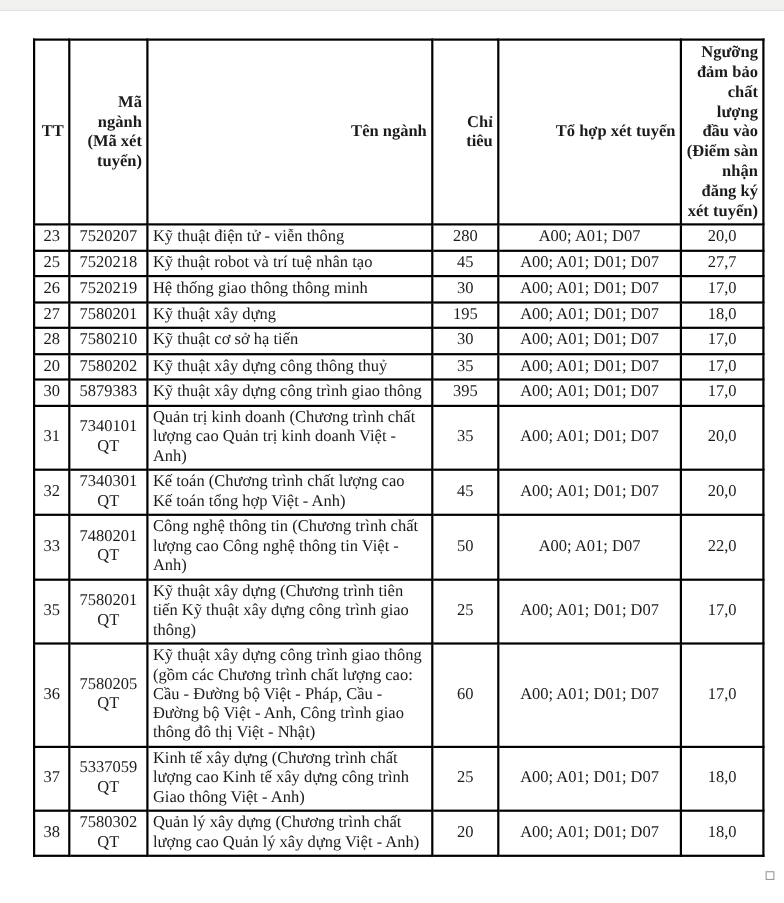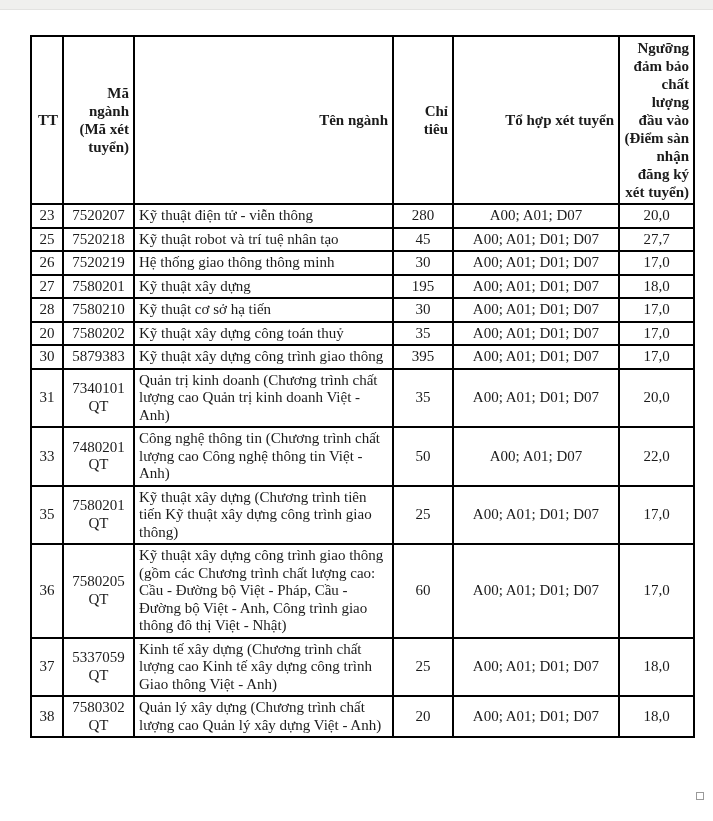--- a/index.html
+++ b/index.html
@@ -134,38 +134,46 @@
           <td class="col-tt">28</td>
           <td class="col-code">7580210</td>
           <td class="col-name">Kỹ thuật cơ sở hạ tiến</td>
           <td class="col-quota">30</td>
           <td class="col-combo">A00; A01; D01; D07</td>
           <td class="col-threshold">17,0</td>
         </tr>
         <tr>
           <td class="col-tt">20</td>
           <td class="col-code">7580202</td>
-          <td class="col-name">Kỹ thuật xây dựng công toán thuỷ</td>
+          <td class="col-name">Kỹ thuật xây dựng công thông thuỷ</td>
           <td class="col-quota">35</td>
           <td class="col-combo">A00; A01; D01; D07</td>
           <td class="col-threshold">17,0</td>
         </tr>
         <tr>
           <td class="col-tt">30</td>
           <td class="col-code">5879383</td>
           <td class="col-name">Kỹ thuật xây dựng công trình giao thông</td>
           <td class="col-quota">395</td>
           <td class="col-combo">A00; A01; D01; D07</td>
           <td class="col-threshold">17,0</td>
         </tr>
         <tr>
           <td class="col-tt">31</td>
           <td class="col-code">7340101 QT</td>
           <td class="col-name">Quản trị kinh doanh (Chương trình chất lượng cao Quản trị kinh doanh Việt - Anh)</td>
           <td class="col-quota">35</td>
+          <td class="col-combo">A00; A01; D01; D07</td>
+          <td class="col-threshold">20,0</td>
+        </tr>
+        <tr>
+          <td class="col-tt">32</td>
+          <td class="col-code">7340301 QT</td>
+          <td class="col-name">Kế toán (Chương trình chất lượng cao Kế toán tổng hợp Việt - Anh)</td>
+          <td class="col-quota">45</td>
           <td class="col-combo">A00; A01; D01; D07</td>
           <td class="col-threshold">20,0</td>
         </tr>
         <tr>
           <td class="col-tt">33</td>
           <td class="col-code">7480201 QT</td>
           <td class="col-name">Công nghệ thông tin (Chương trình chất lượng cao Công nghệ thông tin Việt - Anh)</td>
           <td class="col-quota">50</td>
           <td class="col-combo">A00; A01; D07</td>
           <td class="col-threshold">22,0</td>

